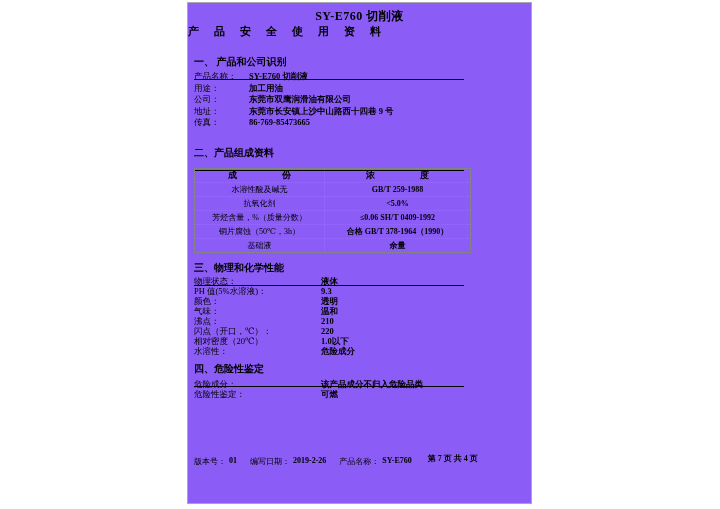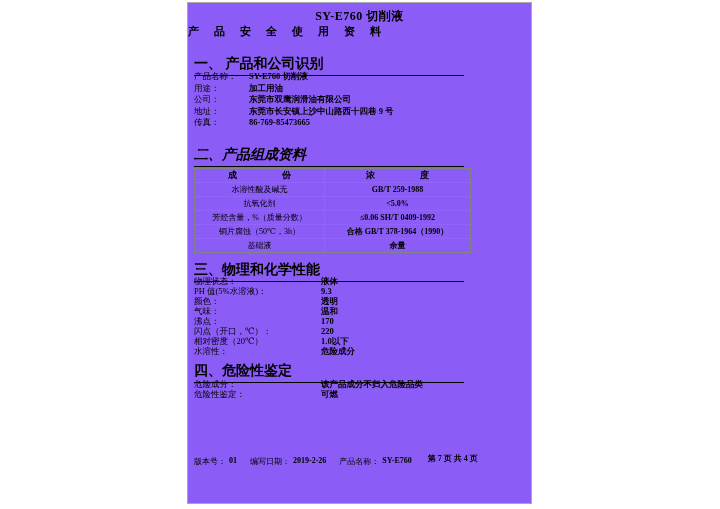--- a/index.html
+++ b/index.html
@@ -16,22 +16,22 @@
   .doc-title{
     position:absolute;top:5px;left:0;width:100%;text-align:center;
     font-size:12px;font-weight:bold;letter-spacing:0.5px;
   }
   .doc-subtitle{
     position:absolute;top:21px;left:0;width:100%;
     font-size:11px;font-weight:bold;letter-spacing:2px;white-space:nowrap;
   }
   .sec-heading{
     position:absolute;left:6px;width:270px;
-    font-size:14px;font-weight:bold;
-    border-bottom:1px solid #000;padding-bottom:2px;white-space:nowrap;
+    font-size:10px;font-weight:bold;
+    border-bottom:1px solid #000;padding-bottom:10px;white-space:nowrap;
   }
   .fields{position:absolute;left:6px;right:6px;}
   .frow{display:flex;align-items:baseline;}
   .frow .lbl{font-size:8.5px;white-space:nowrap;}
   .frow .val{font-size:8.5px;font-weight:bold;white-space:nowrap;position:absolute;}
   .fields.f1 .frow{height:11.5px;}
   .fields.f1 .val{left:55px;}
   .fields.f3 .frow{height:10px;}
   .fields.f3 .val{left:127px;}
   .frow{position:relative;}
@@ -80,21 +80,21 @@
     <div class="frow">
       <span class="lbl">地址：</span>
       <span class="val">东莞市长安镇上沙中山路西十四巷 9 号</span>
     </div>
     <div class="frow">
       <span class="lbl">传真：</span>
       <span class="val">86-769-85473665</span>
     </div>
   </div>
 
-  <div class="sec-heading" style="top:143px;font-style:italic;">二、产品组成资料</div>
+  <div class="sec-heading" style="top:143px;">二、产品组成资料</div>
   <div class="tbl">
     <div class="trow thead">
       <div class="tcell c1">成　　　　　份</div>
       <div class="tcell c2">浓　　　　　度</div>
     </div>
     <div class="trow">
       <div class="tcell c1">水溶性酸及碱无</div>
       <div class="tcell c2">GB/T 259-1988</div>
     </div>
     <div class="trow">
@@ -128,21 +128,21 @@
     <div class="frow">
       <span class="lbl">颜色：</span>
       <span class="val">透明</span>
     </div>
     <div class="frow">
       <span class="lbl">气味：</span>
       <span class="val">温和</span>
     </div>
     <div class="frow">
       <span class="lbl">沸点：</span>
-      <span class="val">170</span>
+      <span class="val">210</span>
     </div>
     <div class="frow">
       <span class="lbl">闪点（开口，℃）：</span>
       <span class="val">220</span>
     </div>
     <div class="frow">
       <span class="lbl">相对密度（20℃）</span>
       <span class="val">1.0以下</span>
     </div>
     <div class="frow">

